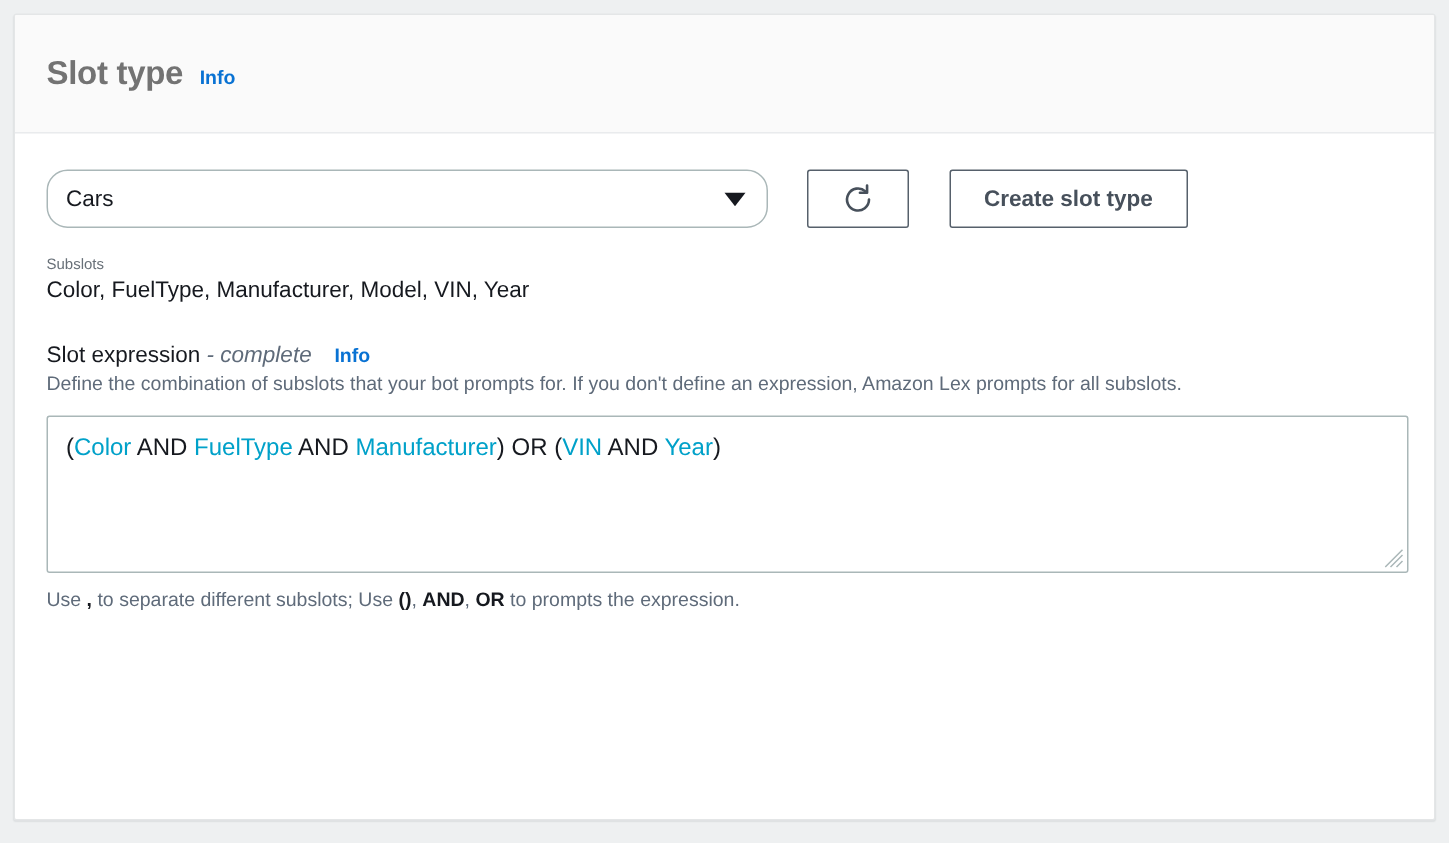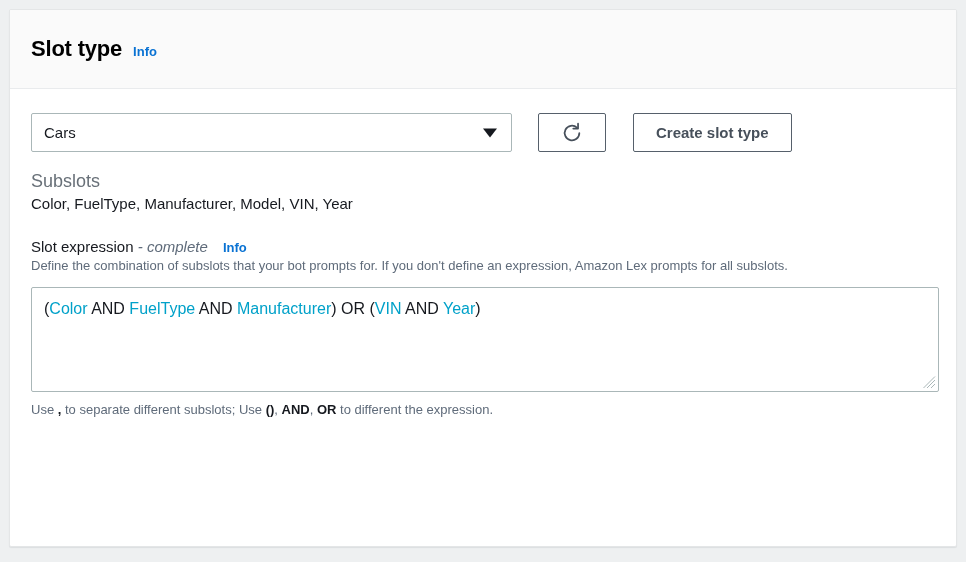--- a/index.html
+++ b/index.html
@@ -35,21 +35,21 @@
     background: #fafafa;
     border-bottom: 1px solid #e9ebed;
     box-sizing: border-box;
     display: flex;
     align-items: center;
     padding-left: 21px;
   }
   .card-title {
     font-size: 22px;
     font-weight: bold;
-    color: #000000;
+    color: #737373;
     letter-spacing: -0.2px;
   }
   .info-link {
     font-size: 13px;
     font-weight: bold;
     color: #0972d3;
     margin-left: 11px;
     cursor: pointer;
     position: relative;
     top: 2px;
@@ -70,21 +70,21 @@
     display: flex;
     align-items: center;
     gap: 0;
   }
 
   .select-box {
     position: relative;
     width: 481px;
     height: 39px;
     border: 1px solid #aab7b8;
-    border-radius: 2px;
+    border-radius: 14px;
     background: #ffffff;
     box-sizing: border-box;
     display: flex;
     align-items: center;
     padding: 0 12px;
     cursor: pointer;
   }
   .select-value {
     font-size: 15px;
     color: #16191f;
@@ -129,21 +129,21 @@
     font-size: 15px;
     font-weight: bold;
     color: #47505b;
     cursor: pointer;
     white-space: nowrap;
   }
 
   
   .subslots-block { margin-top: 19px; }
   .subslots-label {
-    font-size: 18px;
+    font-size: 10px;
     color: #687078;
     margin-bottom: 3px;
   }
   .subslots-value {
     font-size: 15px;
     color: #16191f;
     margin-bottom: 4px;
   }
   .details-link {
     font-size: 15px;
@@ -257,18 +257,18 @@
 
       <div class="expr-desc">Define the combination of subslots that your bot prompts for. If you don't define an expression, Amazon Lex prompts for all subslots.</div>
 
       <div class="expr-textarea">
         <div class="expr-content" id="expr-content"><span class="tok-paren">(</span><span class="tok-slot">Color</span><span> </span><span class="tok-op">AND</span><span> </span><span class="tok-slot">FuelType</span><span> </span><span class="tok-op">AND</span><span> </span><span class="tok-slot">Manufacturer</span><span class="tok-paren">)</span><span> </span><span class="tok-op">OR</span><span> </span><span class="tok-paren">(</span><span class="tok-slot">VIN</span><span> </span><span class="tok-op">AND</span><span> </span><span class="tok-slot">Year</span><span class="tok-paren">)</span></div>
         <svg class="resize-grip" viewBox="0 0 13 13">
           <path d="M12 4 4 12M12 8 8 12M12 0.5 0.5 12" stroke="#aab7b8" stroke-width="1" fill="none"></path>
         </svg>
       </div>
 
-      <div class="expr-hint" id="expr-hint"><span>Use </span><b>,</b><span> to separate different subslots; Use </span><b>()</b><span>, </span><b>AND</b><span>, </span><b>OR</b><span> to different the expression.</span></div>
+      <div class="expr-hint" id="expr-hint"><span>Use </span><b>,</b><span> to separate different subslots; Use </span><b>()</b><span>, </span><b>AND</b><span>, </span><b>OR</b><span> to prompts the expression.</span></div>
 
     </div>
 
   </div>
 </div>
 
 </body></html>

